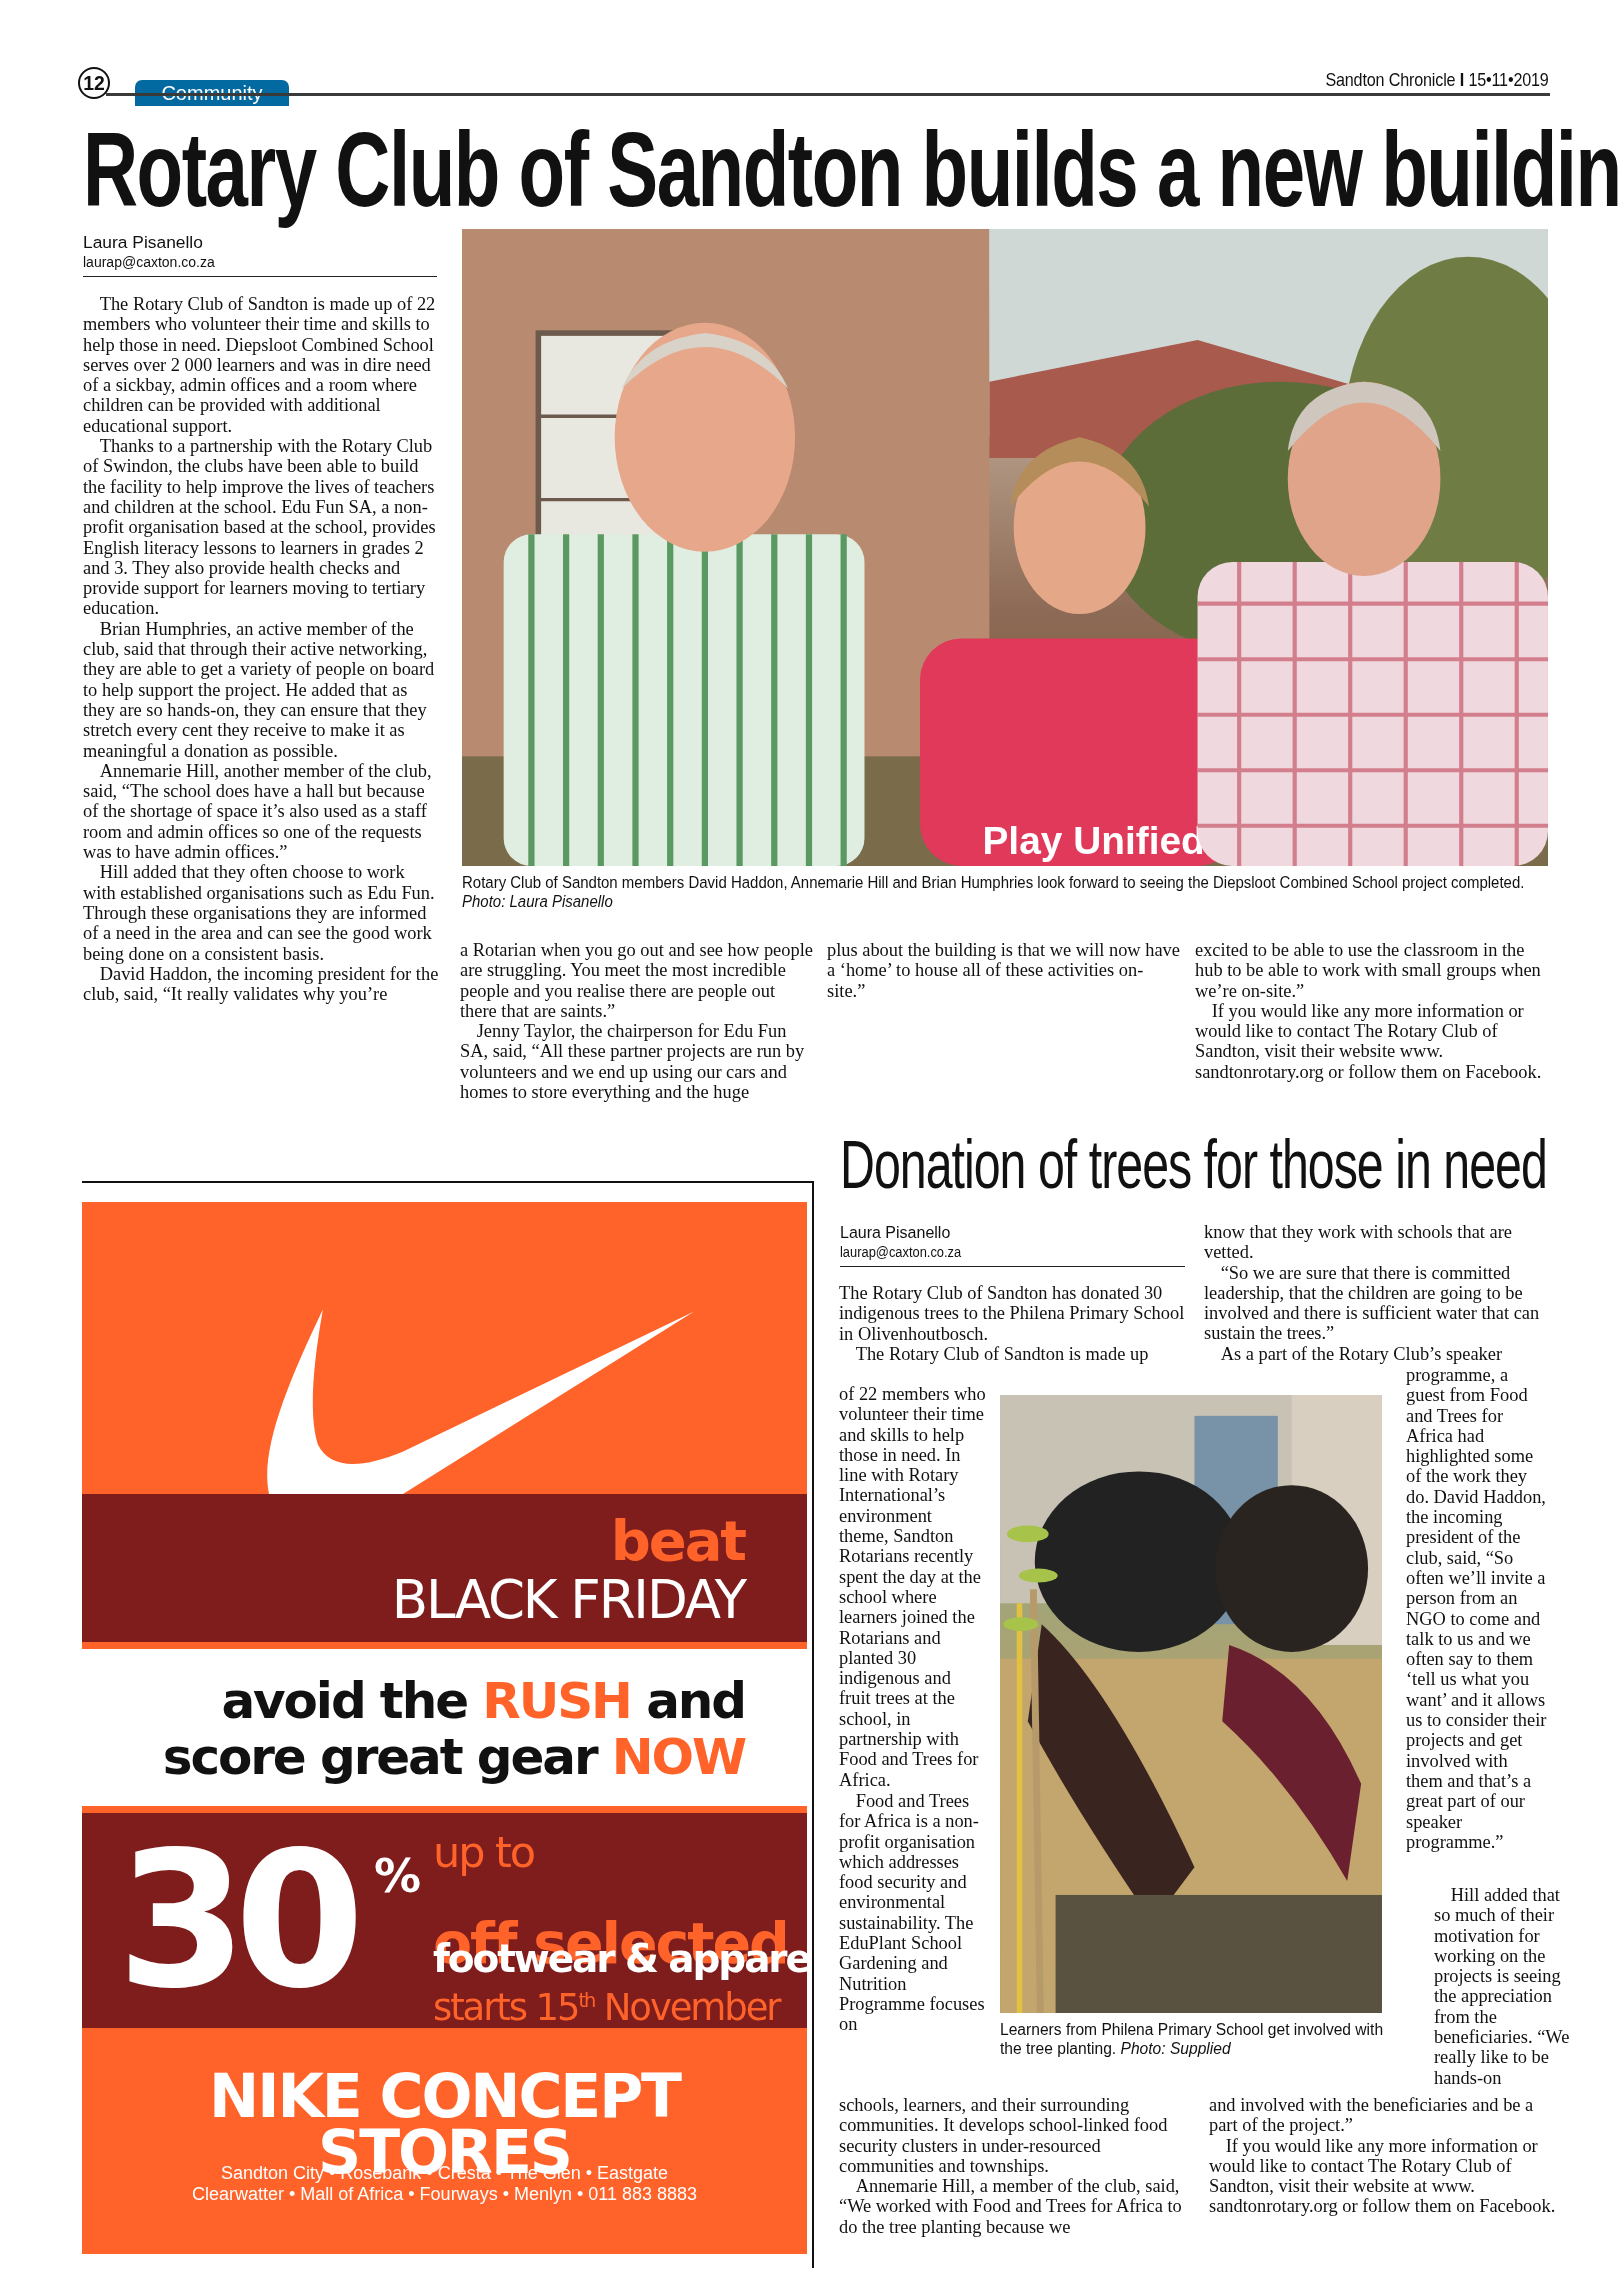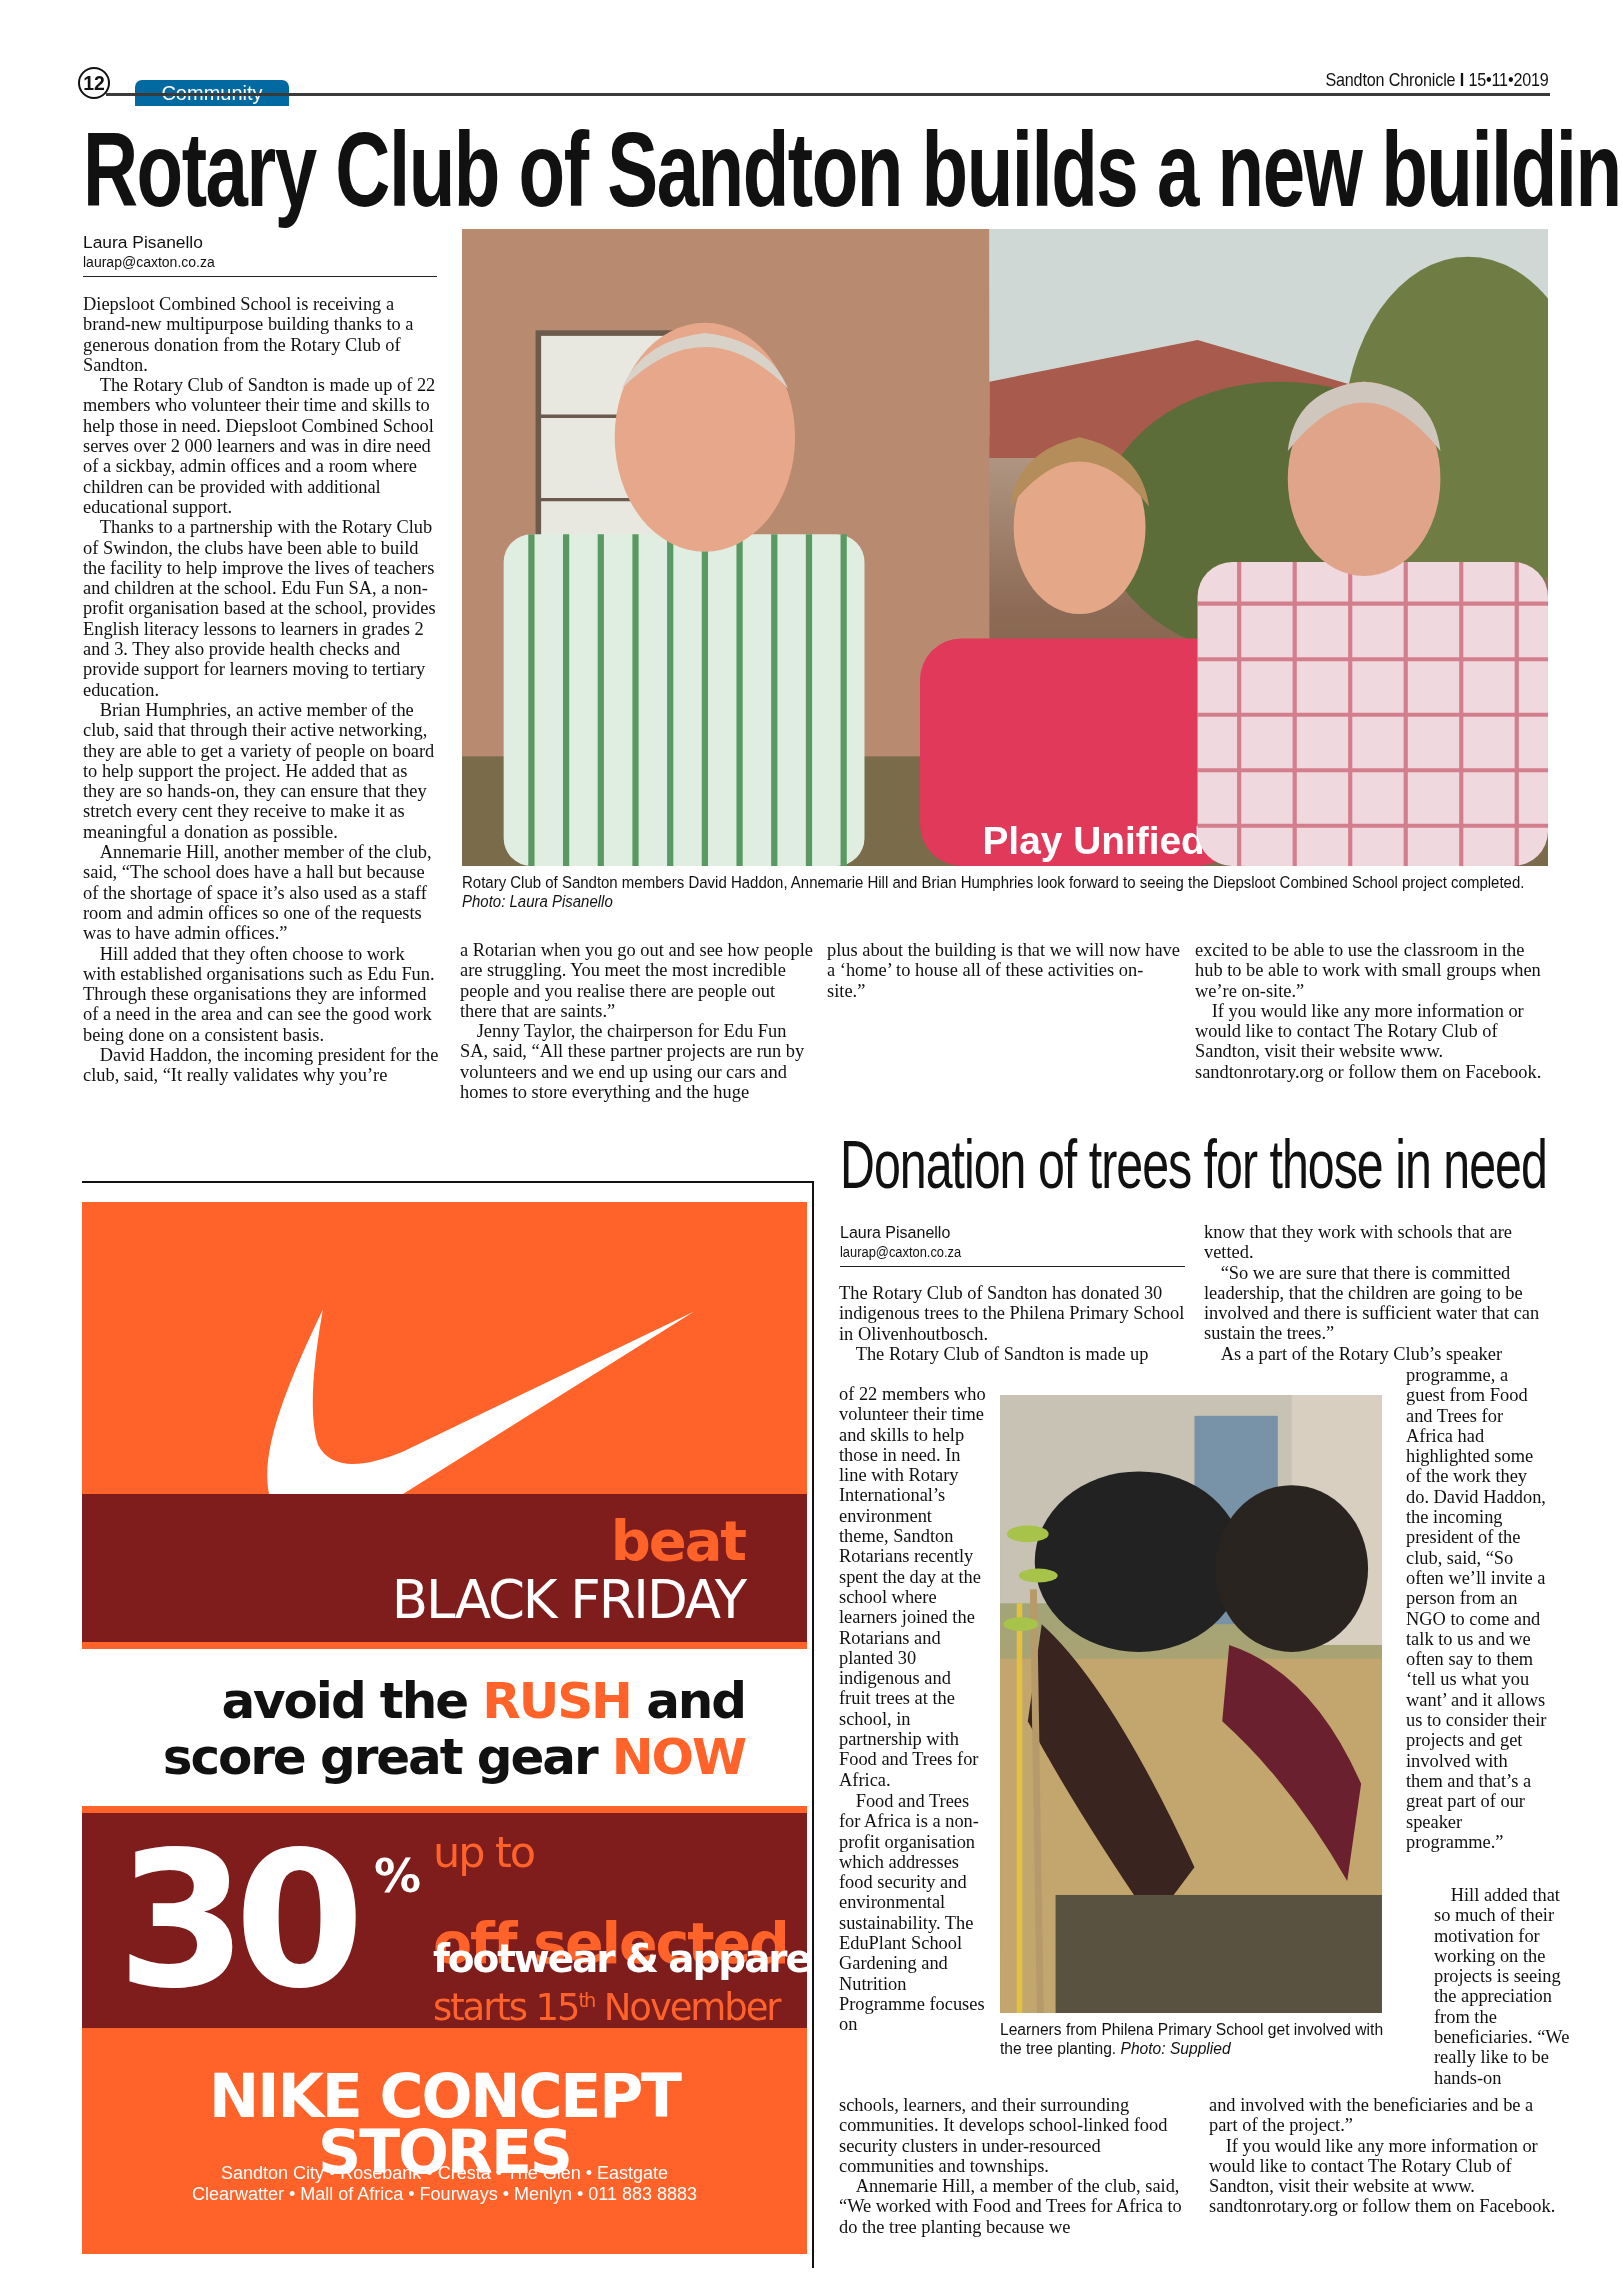--- a/index.html
+++ b/index.html
@@ -47,21 +47,20 @@
 
 <h1 class="abs headline1" style="margin:0;">Rotary Club of Sandton builds a new building</h1>
 
 <div class="abs sans" style="left:83px;top:232px;width:354px;">
   <div class="byline-name">Laura Pisanello</div>
   <div class="byline-mail">laurap@caxton.co.za</div>
   <div class="byline-rule"></div>
 </div>
 
 <div class="abs body-col" id="a1c0" style="left:83px;top:294px;width:357px;">
-    <p>Diepsloot Combined School is receiving a brand-new multipurpose building thanks to a generous donation from the Rotary Club of Sandton.</p>
     <p class="ind">The Rotary Club of Sandton is made up of 22 members who volunteer their time and skills to help those in need. Diepsloot Combined School serves over 2 000 learners and was in dire need of a sickbay, admin offices and a room where children can be provided with additional educational support.</p>
     <p class="ind">Thanks to a partnership with the Rotary Club of Swindon, the clubs have been able to build the facility to help improve the lives of teachers and children at the school. Edu Fun SA, a non-profit organisation based at the school, provides English literacy lessons to learners in grades 2 and 3. They also provide health checks and provide support for learners moving to tertiary education.</p>
     <p class="ind">Brian Humphries, an active member of the club, said that through their active networking, they are able to get a variety of people on board to help support the project. He added that as they are so hands-on, they can ensure that they stretch every cent they receive to make it as meaningful a donation as possible.</p>
     <p class="ind">Annemarie Hill, another member of the club, said, “The school does have a hall but because of the shortage of space it’s also used as a staff room and admin offices so one of the requests was to have admin offices.”</p>
     <p class="ind">Hill added that they often choose to work with established organisations such as Edu Fun. Through these organisations they are informed of a need in the area and can see the good work being done on a consistent basis.</p>
     <p class="ind">David Haddon, the incoming president for the club, said, “It really validates why you’re</p>
   </div>
 
 <div class="abs photo1">
   <svg width="1086" height="637" viewBox="0 0 1565 918">

